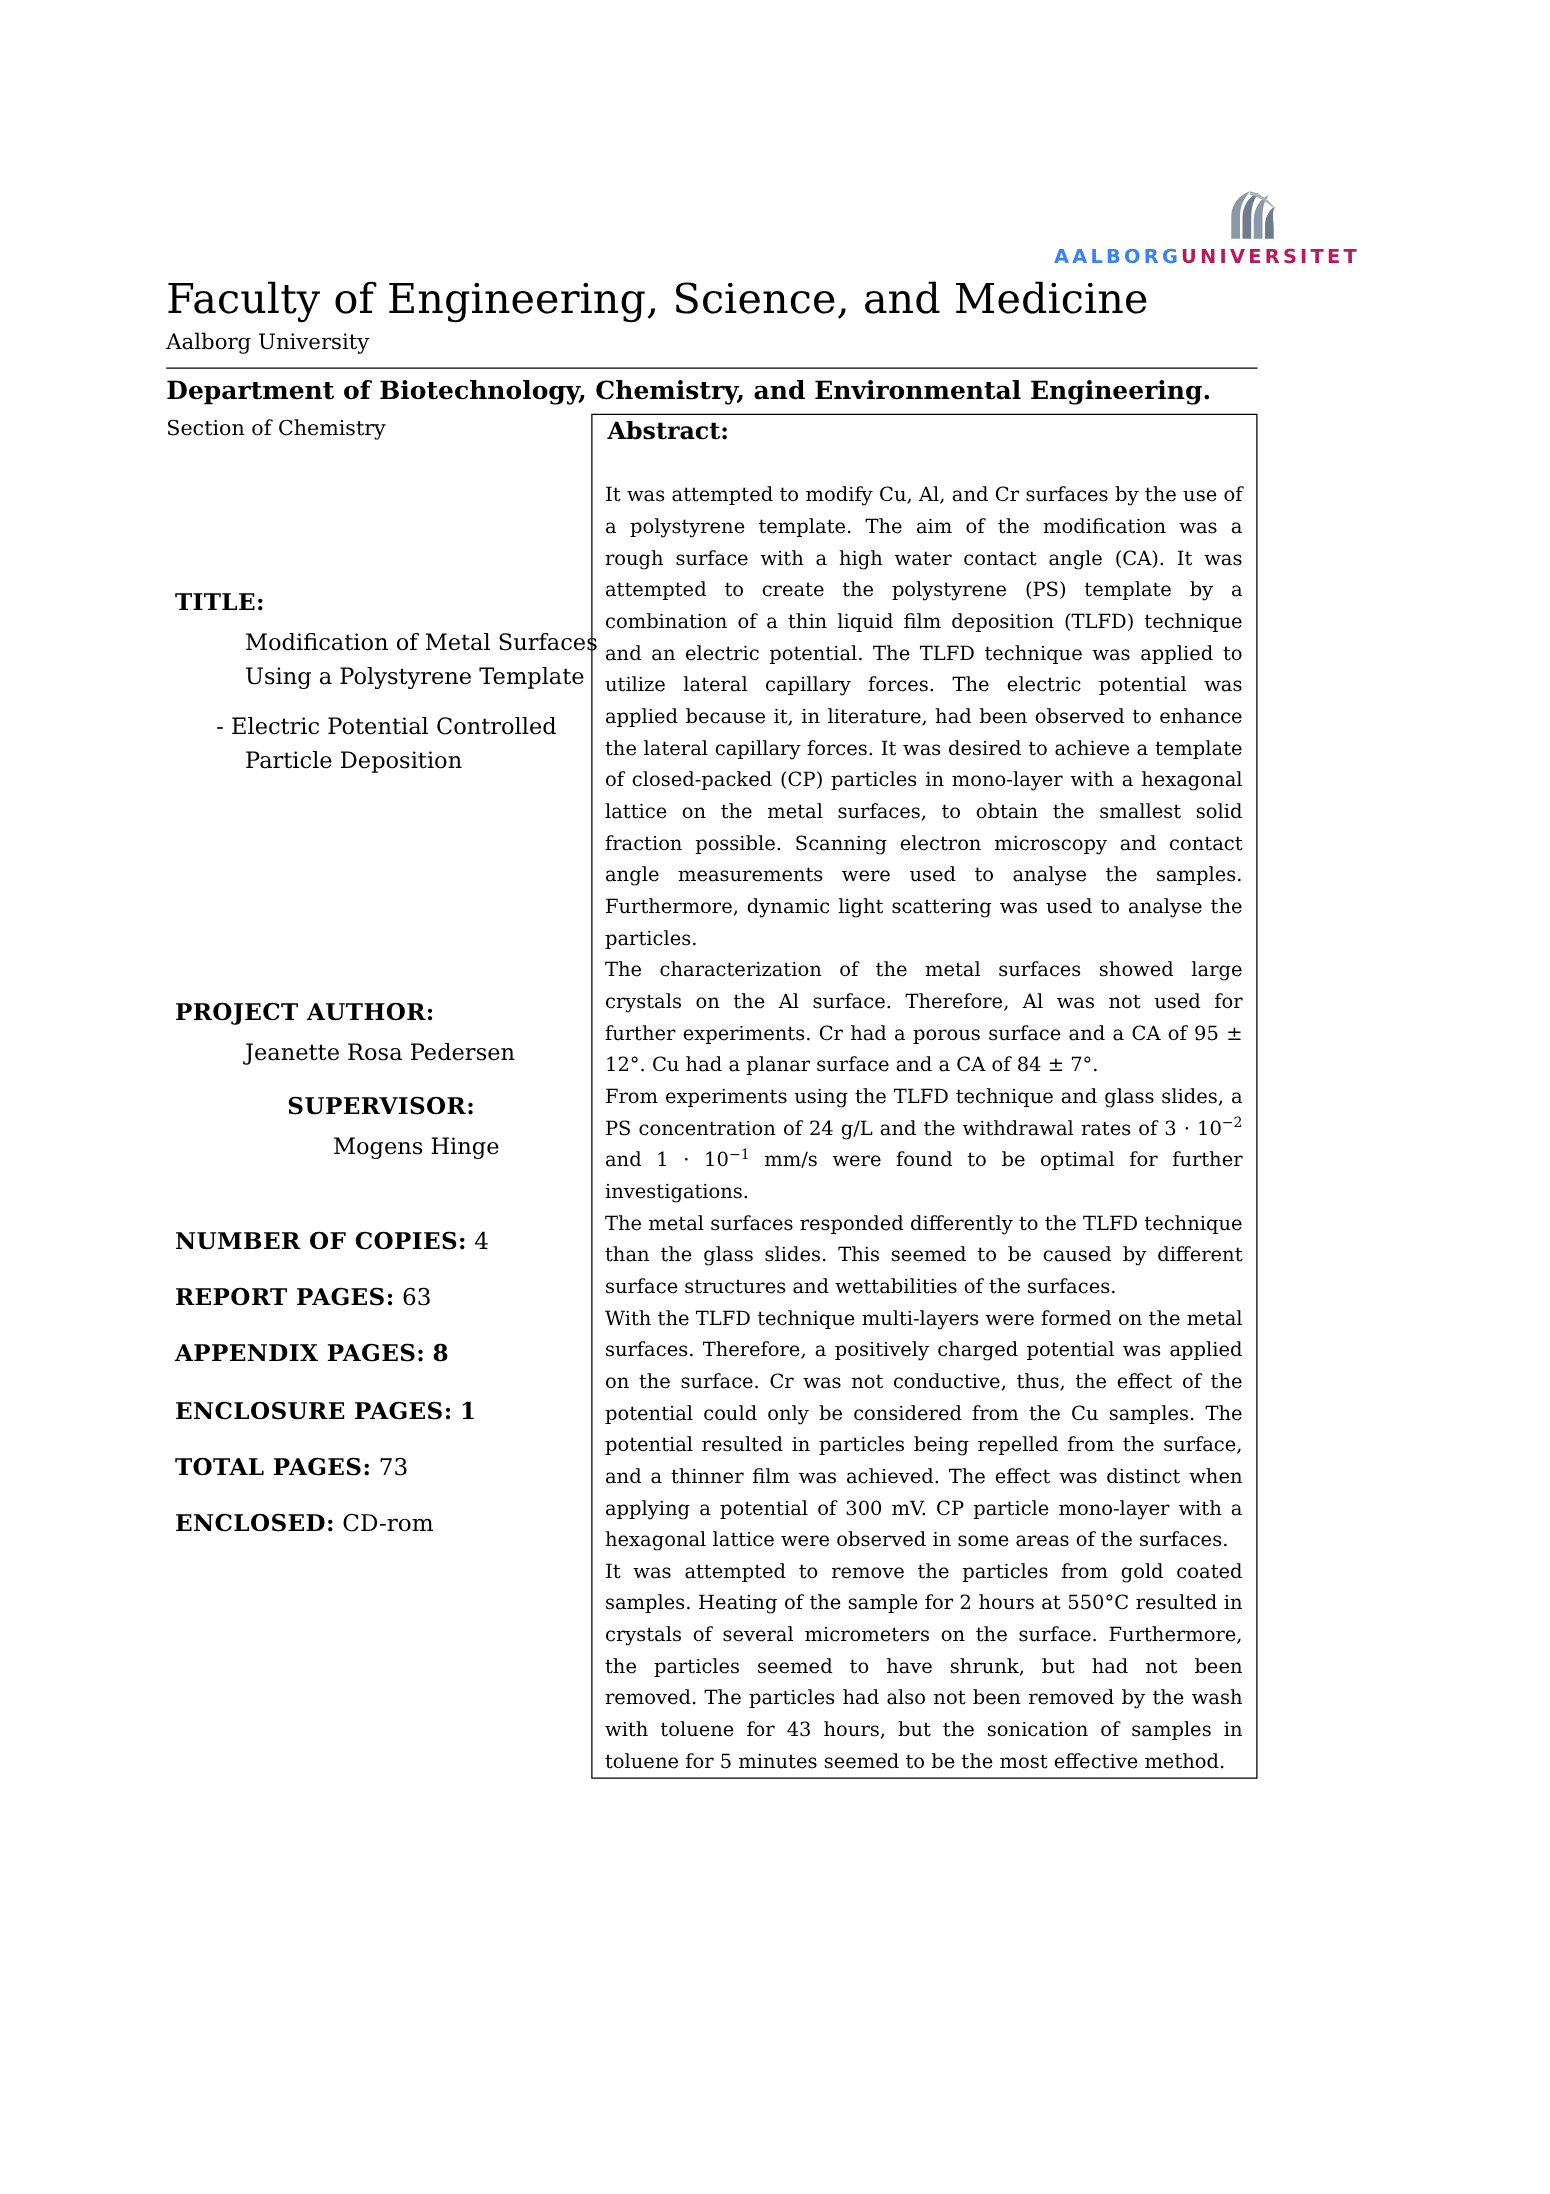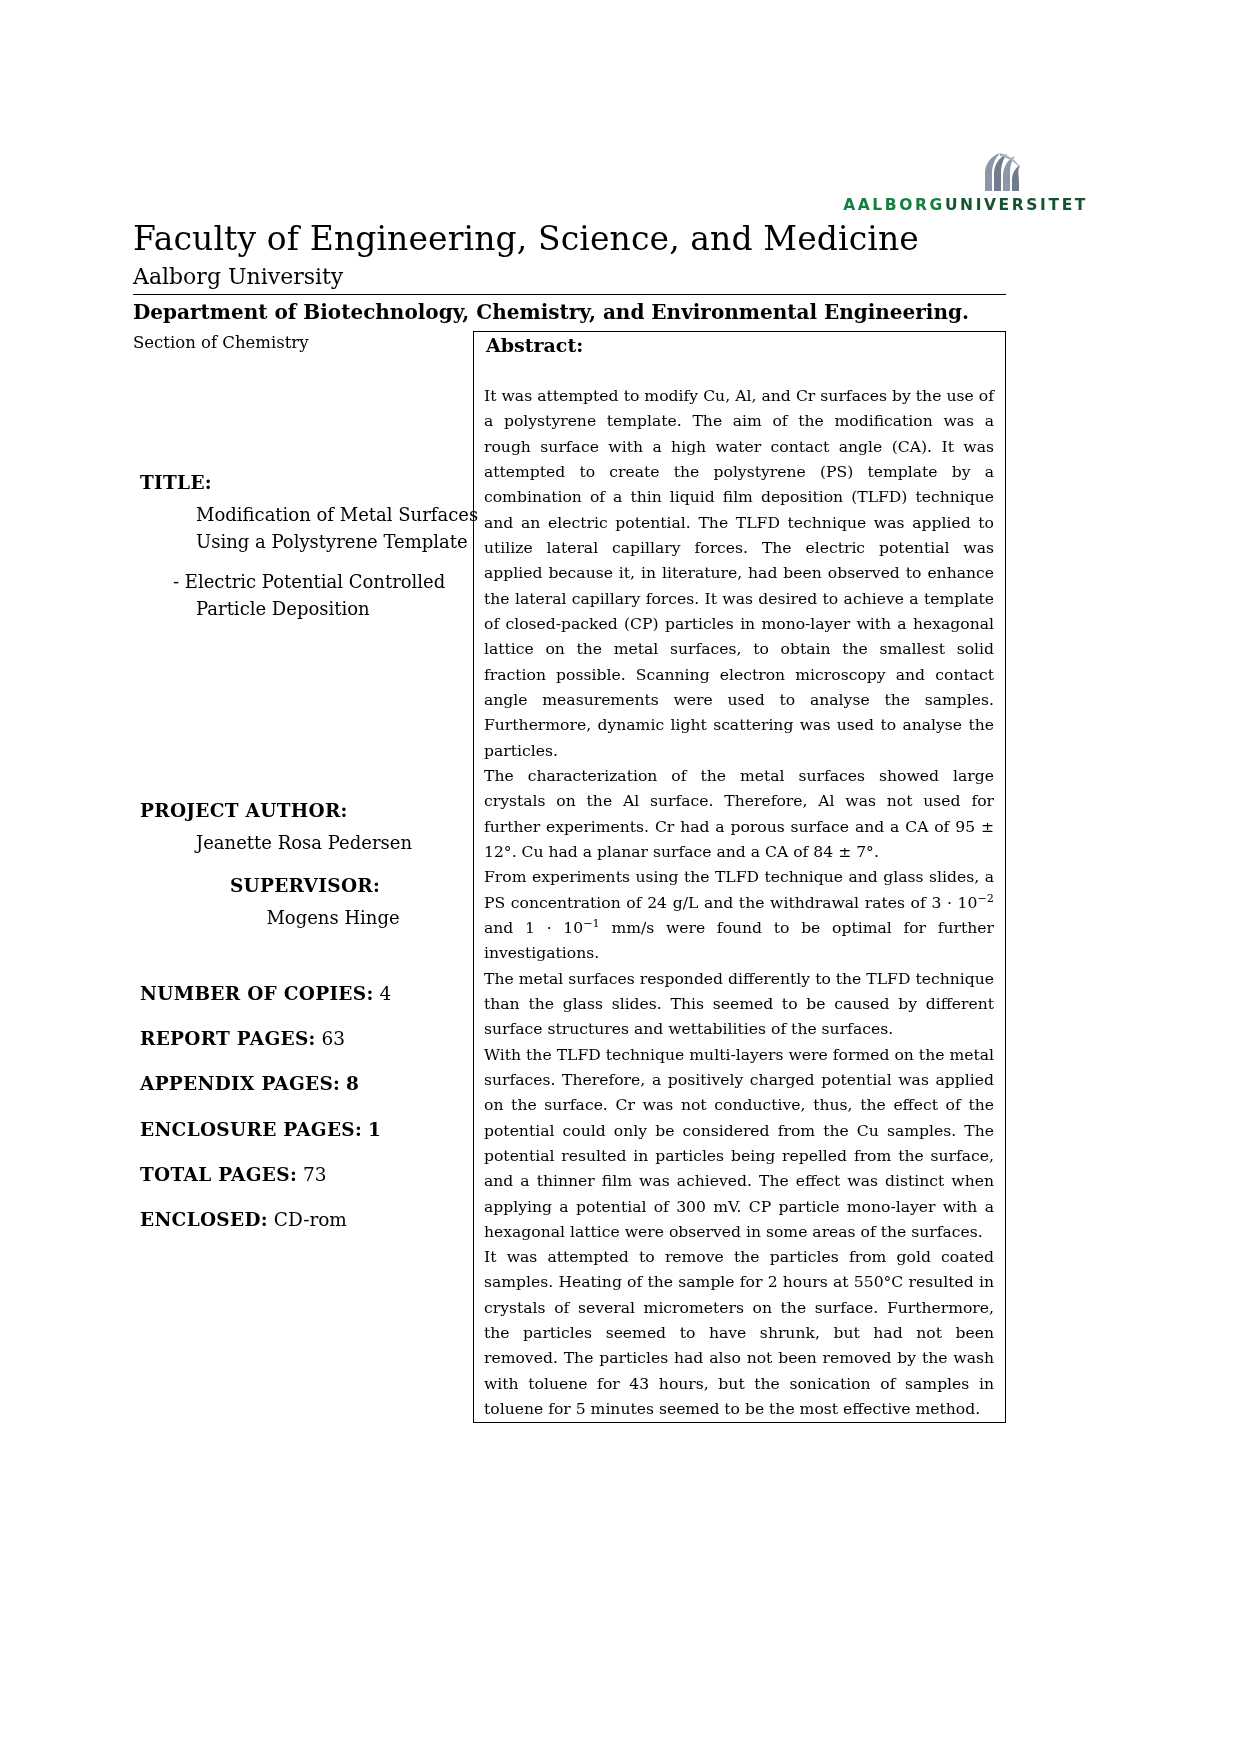--- a/index.html
+++ b/index.html
@@ -45,43 +45,43 @@
     left: 0px;
     bottom: 0px;
     width: 260px;
     text-align: right;
     font-family: "DejaVu Sans", sans-serif;
     font-size: 15.5px;
     letter-spacing: 2.6px;
     white-space: nowrap;
   }
   .logo-wordmark .wm-light {
-    color: #15803d;
+    color: #3b82f6;
     font-weight: 700;
   }
   .logo-wordmark .wm-dark {
-    color: #14532d;
+    color: #be185d;
     font-weight: 700;
   }
 
   
   .faculty-title {
     position: absolute;
     left: 133px;
     top: 219px;
     font-size: 33px;
     font-weight: 400;
     letter-spacing: 0.1px;
     white-space: nowrap;
   }
   .university-line {
     position: absolute;
     left: 133px;
     top: 264px;
-    font-size: 22px;
+    font-size: 17px;
     white-space: nowrap;
   }
   .rule {
     position: absolute;
     left: 133px;
     top: 294px;
     width: 873px;
     height: 0;
     border-top: 1.6px solid #000;
   }

